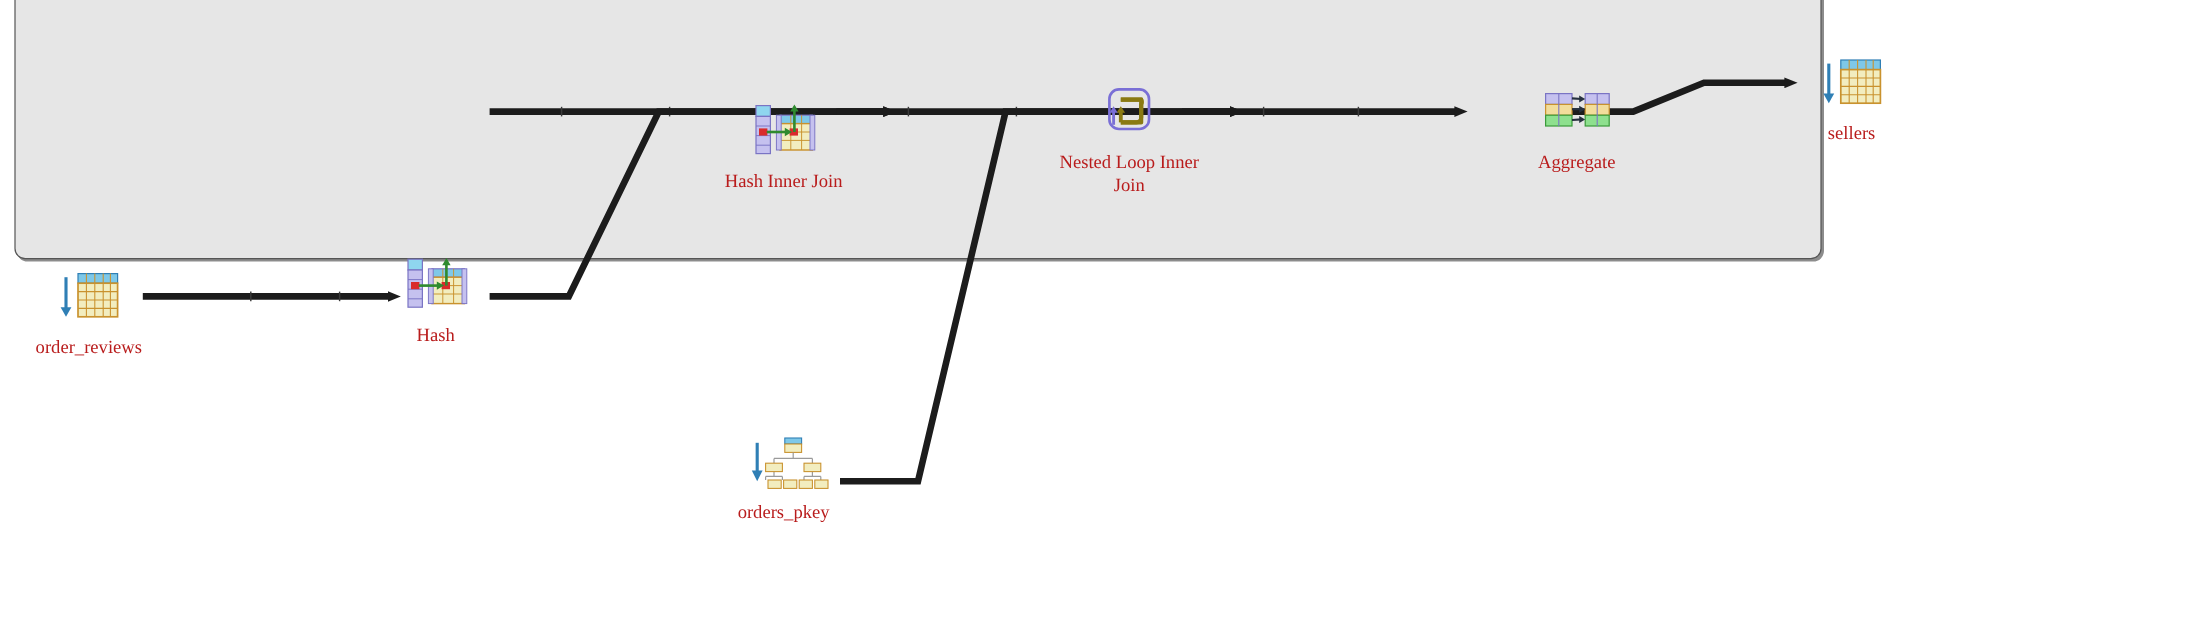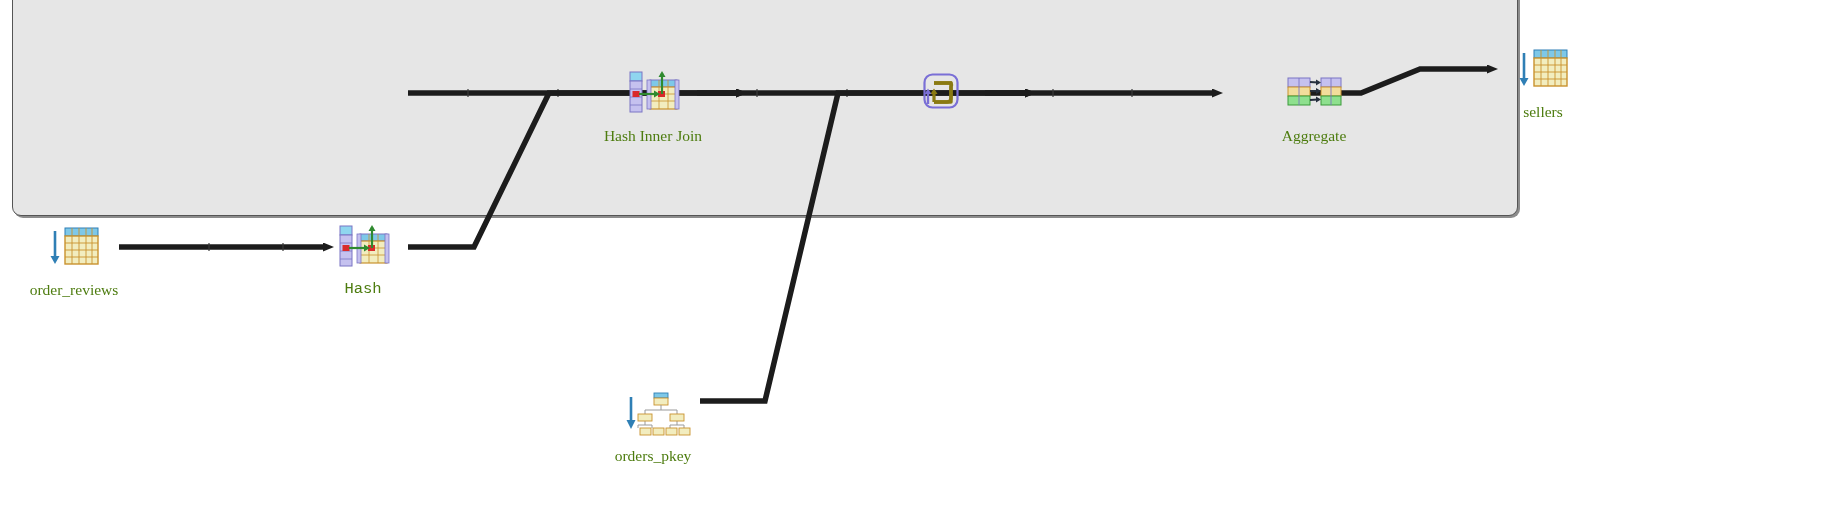--- a/index.html
+++ b/index.html
@@ -56,21 +56,21 @@
   .node .icon-wrap {
     height: 56px;
     display: flex;
     align-items: center;
     justify-content: center;
   }
   .node .node-label {
     margin-top: 6px;
     font-size: 15.5px;
     line-height: 19px;
-    color: #4d7c0f;
+    color: #b91c1c;
     white-space: pre-line;
   }
 
   svg { display: block; overflow: visible; }
 </style>
 </head>
 <body>
 
 <div id="canvas">
 
@@ -114,21 +114,21 @@
     </g>
 
     <g>
       <path d="M119,247 L324,247" stroke="#1c1c1c" stroke-width="5.5" fill="none" marker-end="url(#ah)"></path>
       <path d="M209,243 L209,251" stroke="#3a3a3a" stroke-width="1.2"></path>
       <path d="M283,243 L283,251" stroke="#3a3a3a" stroke-width="1.2"></path>
     </g>
   </svg>
 
 
-  <div class="node" style="left:573px; top:64px;">
+  <div class="node" style="left:573px; top:80px;">
     <div class="icon-wrap">
       <svg width="56" height="48" viewBox="0 0 56 48" aria-hidden="true">
         <rect x="5" y="4" width="12" height="9" fill="#8fd6ef" stroke="#7a74c4" stroke-width="1"></rect>
         <rect x="5" y="13" width="12" height="31" fill="#c5c1ef" stroke="#7a74c4" stroke-width="1"></rect>
         <g stroke="#7a74c4" stroke-width="0.8">
           <line x1="5" y1="21" x2="17" y2="21"></line>
           <line x1="5" y1="29" x2="17" y2="29"></line>
           <line x1="5" y1="37" x2="17" y2="37"></line>
         </g>
         <rect x="7.5" y="23" width="7" height="6" fill="#d92b2b"></rect>
@@ -159,20 +159,22 @@
       <svg width="46" height="44" viewBox="0 0 46 44" aria-hidden="true">
         <rect x="6.5" y="4.5" width="33" height="33" rx="8" ry="8" fill="none" stroke="#7a6fd6" stroke-width="2.2"></rect>
         <path d="M16,13 L33,13 A4,4 0 0 1 33,17 L33,28 A4,4 0 0 1 29,32 L16,32" fill="none" stroke="#8a7a12" stroke-width="3.4" stroke-linecap="butt"></path>
         <path d="M16,13 L33,13 L33,32 L16,32" fill="none" stroke="#8a7a12" stroke-width="3.4" stroke-linejoin="round"></path>
         <path d="M16,32 L16,22" fill="none" stroke="#8a7a12" stroke-width="3.2"></path>
         <path d="M12.4,24 L16,18.5 L19.6,24 Z" fill="#8a7a12"></path>
         <path d="M10,34 L10,22" fill="none" stroke="#7a6fd6" stroke-width="2.4"></path>
         <path d="M6.6,24 L10,18.5 L13.4,24 Z" fill="#7a6fd6"></path>
       </svg>
     </div>
+    <div class="node-label">Nested Loop Inner
+Join</div>
   </div>
 
   <div class="node" style="left:1234px; top:64px;">
     <div class="icon-wrap">
       <svg width="58" height="44" viewBox="0 0 58 44" aria-hidden="true">
         <g>
           <rect x="3" y="8" width="22" height="9" fill="#c5c1ef" stroke="#7a74c4" stroke-width="1"></rect>
           <rect x="3" y="17" width="22" height="9" fill="#f2dd9b" stroke="#c9922e" stroke-width="1"></rect>
           <rect x="3" y="26" width="22" height="9" fill="#8ee08e" stroke="#3a9a3a" stroke-width="1"></rect>
           <line x1="14" y1="8" x2="14" y2="35" stroke="#7a74c4" stroke-width="0.9"></line>
@@ -235,21 +237,21 @@
           <line x1="24" y1="5" x2="24" y2="41"></line>
           <line x1="31" y1="5" x2="31" y2="41"></line>
           <line x1="38" y1="5" x2="38" y2="41"></line>
           <line x1="44" y1="5" x2="44" y2="41"></line>
         </g>
       </svg>
     </div>
     <div class="node-label">order_reviews</div>
   </div>
 
-  <div class="node" style="left:283px; top:218px;font-family:Liberation Mono, monospace;">
+  <div class="node" style="left:283px; top:208px;">
     <div class="icon-wrap">
       <svg width="56" height="48" viewBox="0 0 56 48" aria-hidden="true">
         <rect x="5" y="4" width="12" height="9" fill="#8fd6ef" stroke="#7a74c4" stroke-width="1"></rect>
         <rect x="5" y="13" width="12" height="31" fill="#c5c1ef" stroke="#7a74c4" stroke-width="1"></rect>
         <g stroke="#7a74c4" stroke-width="0.8">
           <line x1="5" y1="21" x2="17" y2="21"></line>
           <line x1="5" y1="29" x2="17" y2="29"></line>
           <line x1="5" y1="37" x2="17" y2="37"></line>
         </g>
         <rect x="7.5" y="23" width="7" height="6" fill="#d92b2b"></rect>
@@ -268,21 +270,21 @@
           <line x1="14" y1="26" x2="31" y2="26"></line>
           <line x1="37" y1="26" x2="37" y2="5"></line>
         </g>
         <path d="M29,22.5 L35,26 L29,29.5 Z" fill="#2f8a2f"></path>
         <path d="M33.5,9 L37,3 L40.5,9 Z" fill="#2f8a2f"></path>
       </svg>
     </div>
     <div class="node-label">Hash</div>
   </div>
 
-  <div class="node" style="left:573px; top:384px;">
+  <div class="node" style="left:573px; top:356px;">
     <div class="icon-wrap">
       <svg width="58" height="46" viewBox="0 0 58 46" aria-hidden="true">
         <g stroke="#2f7fb5" stroke-width="2.6" fill="none">
           <line x1="7" y1="8" x2="7" y2="33"></line>
         </g>
         <path d="M2.5,31 L11.5,31 L7,40 Z" fill="#2f7fb5"></path>
         <rect x="30" y="4" width="14" height="5" fill="#7ec8e8" stroke="#2f7fb5" stroke-width="0.9"></rect>
         <rect x="30" y="9" width="14" height="7" fill="#f2edbf" stroke="#c9922e" stroke-width="0.9"></rect>
         <g stroke="#9a9a9a" stroke-width="1">
           <path d="M37,16 L37,21 M21,21 L53,21 M21,21 L21,25 M53,21 L53,25"></path>

